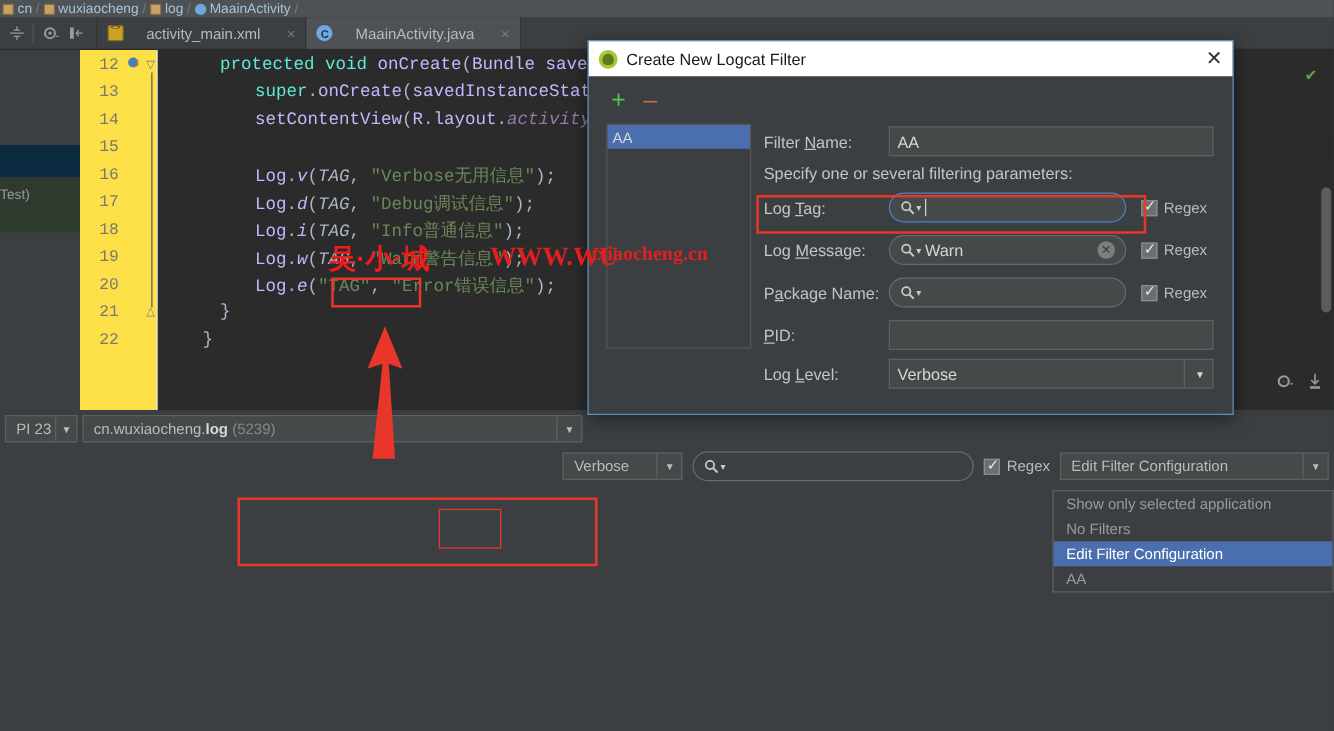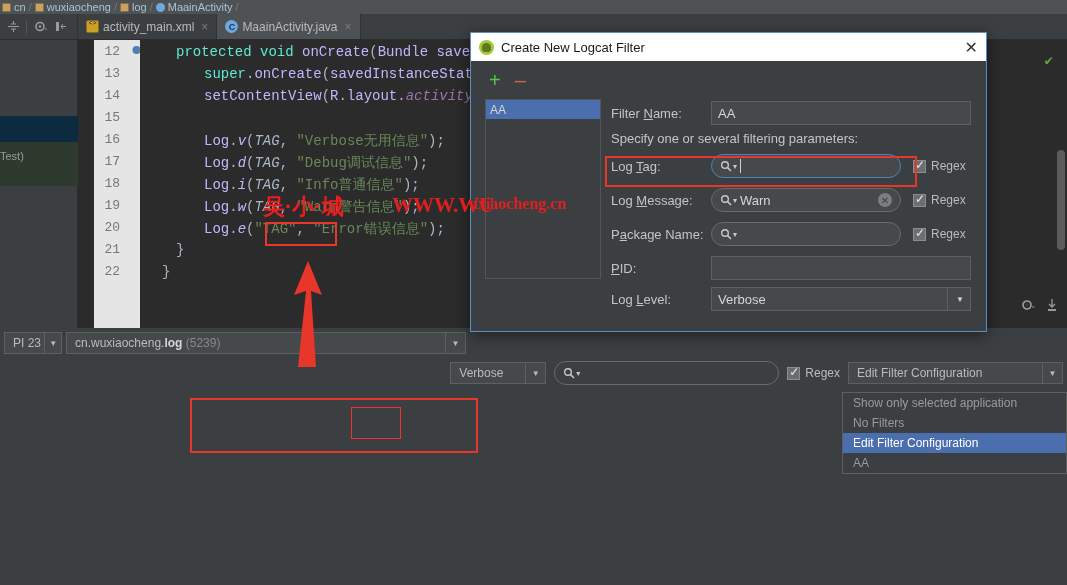--- a/index.html
+++ b/index.html
@@ -32,21 +32,21 @@
     background: #3c3f41; border-bottom: 1px solid #2b2b2b;
     display: flex; align-items: stretch;
   }
   .tool-icons { display: flex; align-items: center; gap: 2px; padding: 0 4px;
     width: 78px; border-right: 1px solid #323232; }
   .ticon { width: 18px; height: 18px; display: flex; align-items: center;
     justify-content: center; color: #9a9a9a; }
   .ticon svg { display:block; }
   .vsep { width:1px; height:14px; background:#555; margin:0 2px; }
 
-  .tab { display: flex; align-items: center; gap: 4px; padding: 0 8px;
+  .tab { display: flex; align-items: center; gap: 18px; padding: 0 8px;
     font-size: 12px; color: #b9b9b9; border-right: 1px solid #323232;
     position: relative; }
   .tab.active { background: #4e5254; }
   .tab .xml-ico { width: 13px; height: 13px; background: #c9a227;
     border: 1px solid #8a6f18; border-radius: 2px; position: relative; }
   .tab .xml-ico::after { content: "<>"; position: absolute; left: 0; top: -2px;
     font-size: 7px; color: #2b2b2b; width: 100%; text-align: center; }
   .tab .java-ico { width: 13px; height: 13px; border-radius: 50%;
     background: #6fa8dc; color: #14364f; font-size: 9px; font-weight: bold;
     display: flex; align-items: center; justify-content: center; }
@@ -58,22 +58,22 @@
     background: #2b2b2b;
   }
   .left-strip { position:absolute; left:0; top:0; width:78px; height:288px;
      background:#3c3f41; border-right:1px solid #2b2b2b; }
   .ls-row { position:absolute; left:0; width:78px; }
   .ls-blue { top:76px; height:26px; background:#0d2b40; }
   .ls-green { top:102px; height:44px; background:#2e3a2e; }
   .ls-green .lbl { position:absolute; left:0; top:8px; width:78px;
       font-size:11px; color:#9a9a9a; padding-left:0px; }
 
-  .gutter { position: absolute; left: 94px; top: 0; width: 62px; height: 288px;
-    background: #e5e5e5; border-right: 6px solid #e5e5e5; }
+  .gutter { position: absolute; left: 64px; top: 0; width: 62px; height: 288px;
+    background: #fde047; border-right: 1px solid #e5e5e5; }
   .gutter .ln { position: absolute; right: 30px; font-size: 13px;
     color: #787878; font-family: "Liberation Mono", monospace; }
   .gutter .bp { position:absolute; left:38px; width:10px; height:10px; }
   .fold { position:absolute; left:53px; color:#7b7b7b; font-size:9px; }
   .foldline { position:absolute; left:57px; width:1px; background:#5e5e5e; }
 
   .code { position: absolute; left: 140px; top: 0; right: 0; height: 288px;
     background: #2b2b2b; overflow: hidden;
     font-family: "Liberation Mono", monospace; font-size: 14px; }
   .cl { position: absolute; left: 6px; white-space: pre; }

